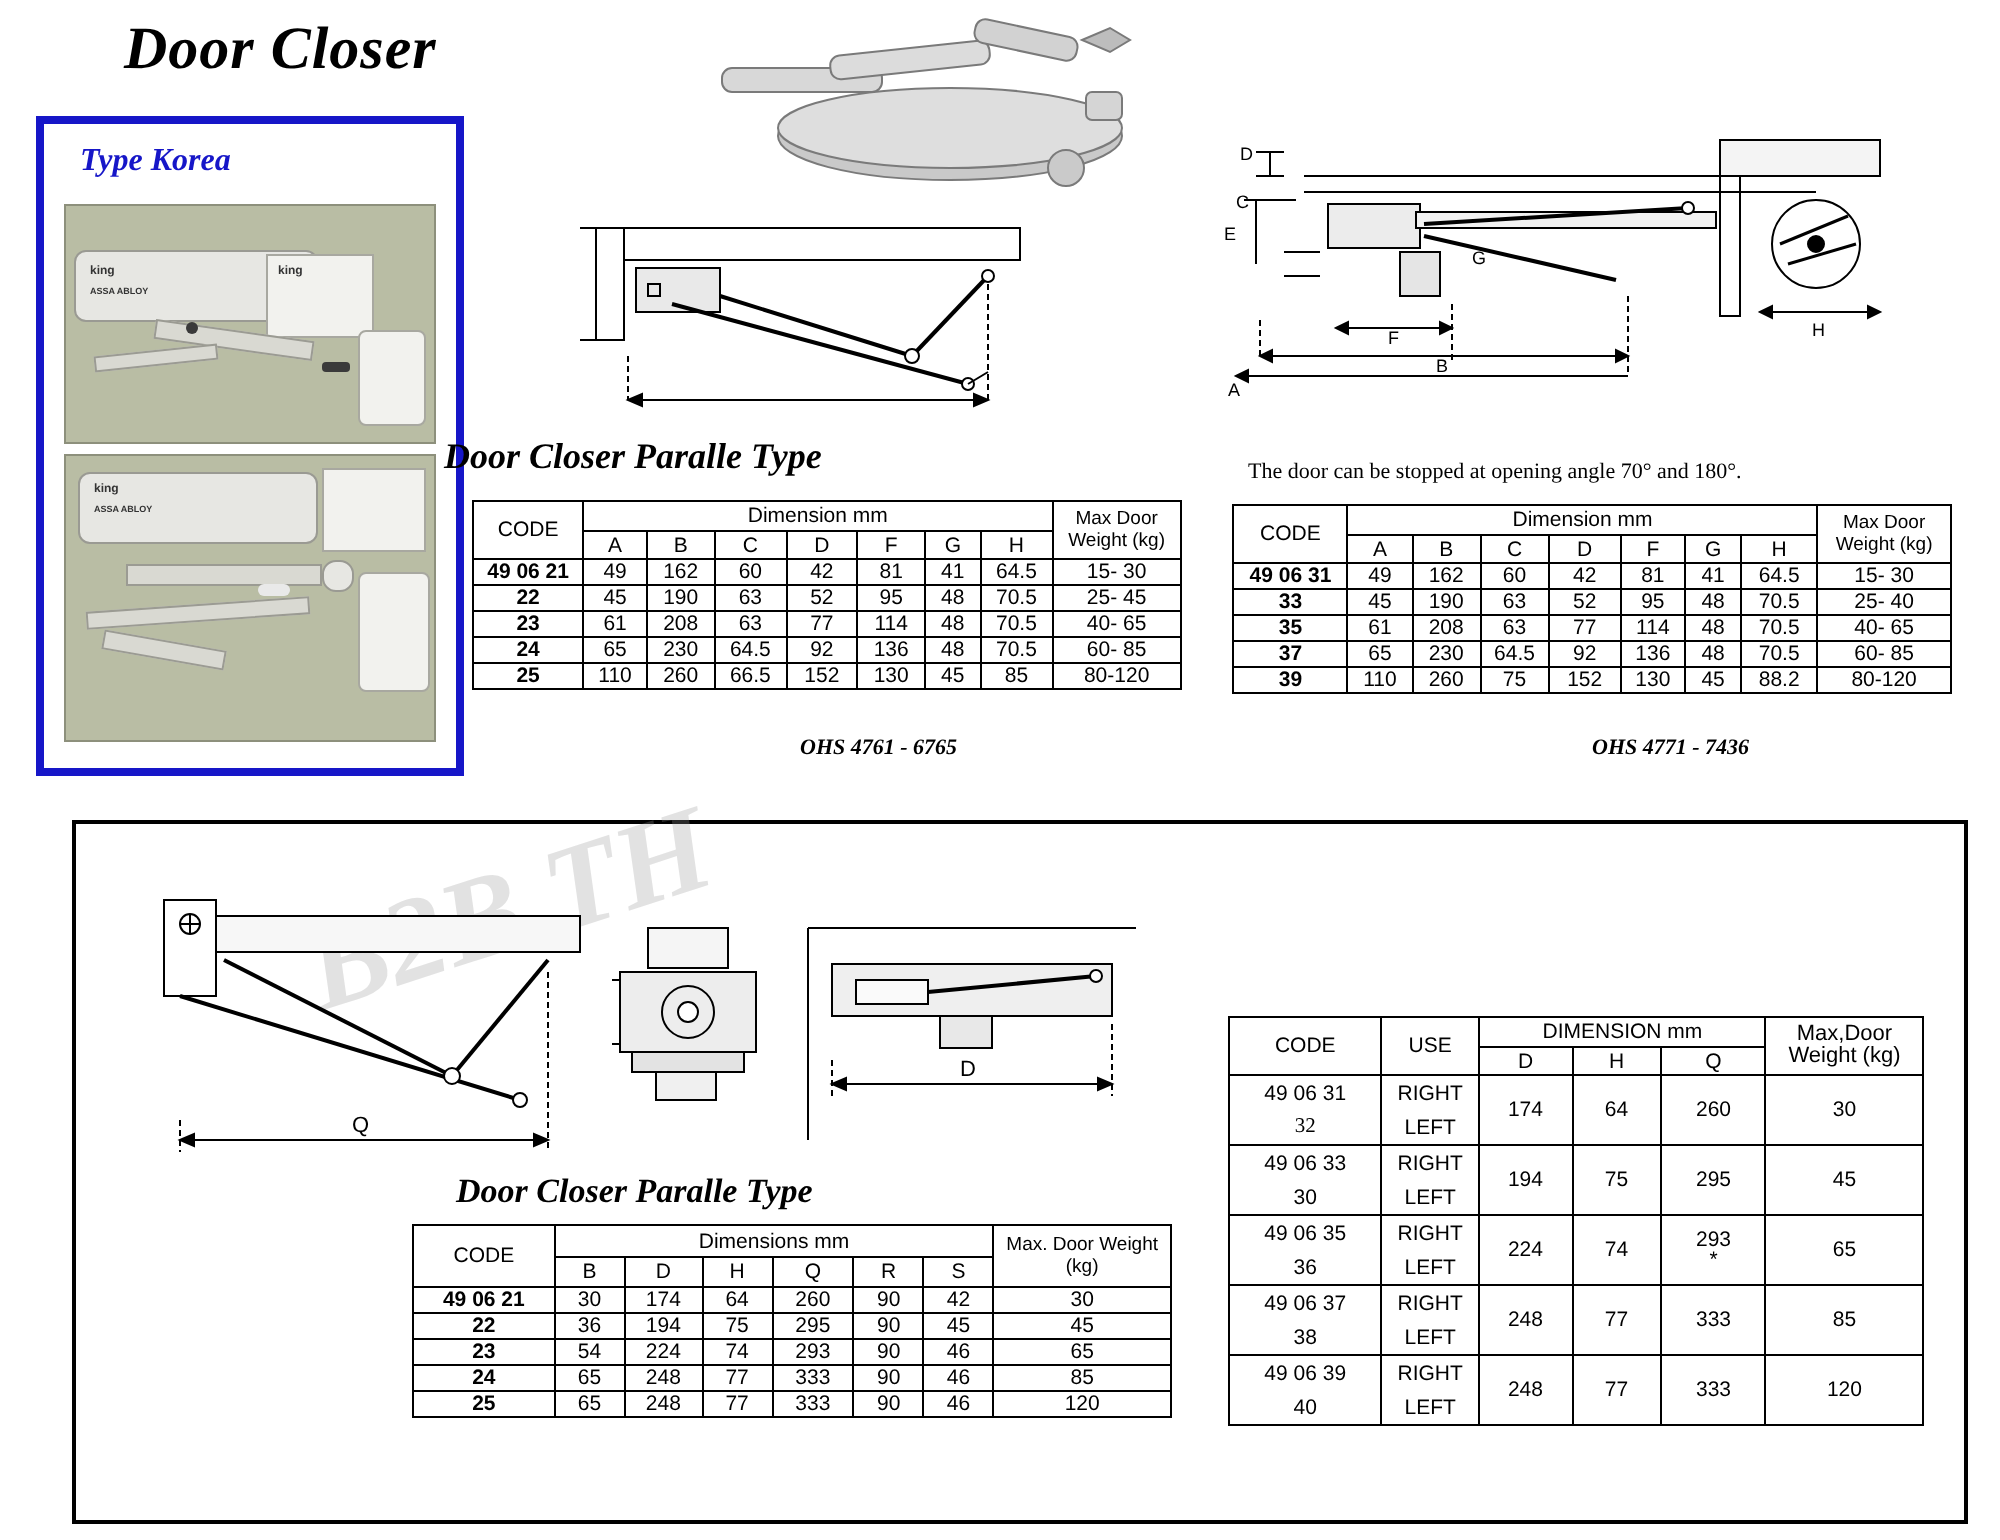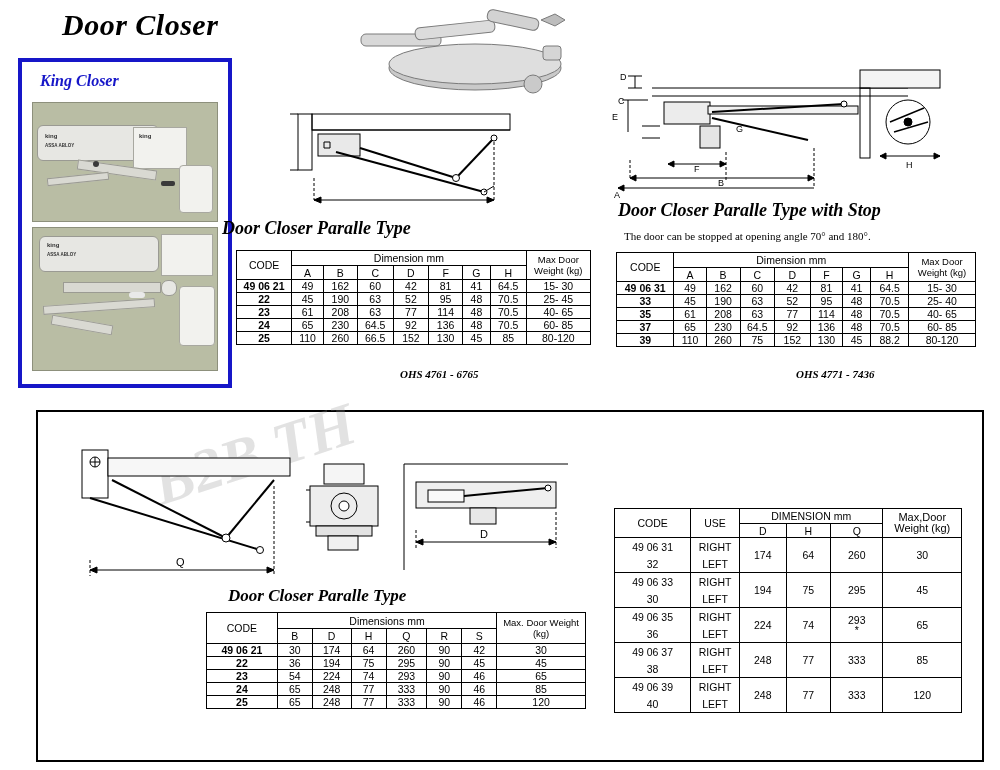--- a/index.html
+++ b/index.html
@@ -83,21 +83,21 @@
   .draw{position:absolute;}
 </style>
 </head>
 <body>
 
 <div class="page">
 
   <div class="main-title">Door Closer</div>
 
   <div class="king-box">
-    <div class="king-title">King Closer</div>
+    <div class="king-title">Type Korea</div>
 
     <div class="photo top">
 
       <div class="ph-body" style="left:4px;top:22px;width:120px;height:34px;border-radius:6px;"></div>
       <div class="ph-lbl" style="left:12px;top:30px;">king</div>
       <div class="ph-lbl" style="left:12px;top:40px;font-size:4.5px;">ASSA ABLOY</div>
       <div class="ph-box" style="left:100px;top:24px;width:52px;height:40px;"></div>
       <div class="ph-lbl" style="left:106px;top:30px;">king</div>
       <div class="ph-arm" style="left:44px;top:62px;width:78px;height:8px;transform:rotate(8deg);"></div>
       <div class="ph-arm" style="left:14px;top:72px;width:60px;height:6px;transform:rotate(-6deg);"></div>
@@ -286,21 +286,20 @@
       <text x="10" y="44">C</text>
       <text x="4" y="60">E</text>
       <text x="128" y="72">G</text>
       <text x="86" y="112">F</text>
       <text x="110" y="126">B</text>
       <text x="6" y="138">A</text>
       <text x="298" y="108">H</text>
     </g>
   </svg>
 
-  <div class="caption" style="position:absolute;left:618px;top:200px;font-size:18px;">Door Closer Paralle Type  with Stop</div>
   <div class="note" style="position:absolute;left:624px;top:230px;">The door can be stopped at opening angle  70°  and  180°.</div>
 
   <table class="tbl" style="position:absolute;left:616px;top:252px;width:360px;">
     <tbody>
         <tr>
       <td rowspan="2" style="width:58px;height:28px;">CODE</td>
       <td colspan="7" style="height:14px;">Dimension mm</td>
       <td rowspan="2" style="width:68px;font-size:9.5px;line-height:11px;">Max Door Weight (kg)</td>
     </tr>
     <tr>
@@ -515,21 +514,21 @@
 
     <tr>
       <td style="height:17px;border-bottom:none;">49 06 31</td>
       <td style="border-bottom:none;">RIGHT</td>
       <td rowspan="2">174</td>
       <td rowspan="2">64</td>
       <td rowspan="2">260</td>
       <td rowspan="2">30</td>
     </tr>
     <tr>
-      <td style="height:17px;border-top:none;">32</td>
+      <td style="height:17px;border-top:none;font-family:Liberation Serif, serif;">32</td>
       <td style="border-top:none;">LEFT</td>
     </tr>
 
     <tr>
       <td style="height:17px;border-bottom:none;margin-top:33px;">49 06 33</td>
       <td style="border-bottom:none;">RIGHT</td>
       <td rowspan="2">194</td>
       <td rowspan="2">75</td>
       <td rowspan="2">295</td>
       <td rowspan="2">45</td>

